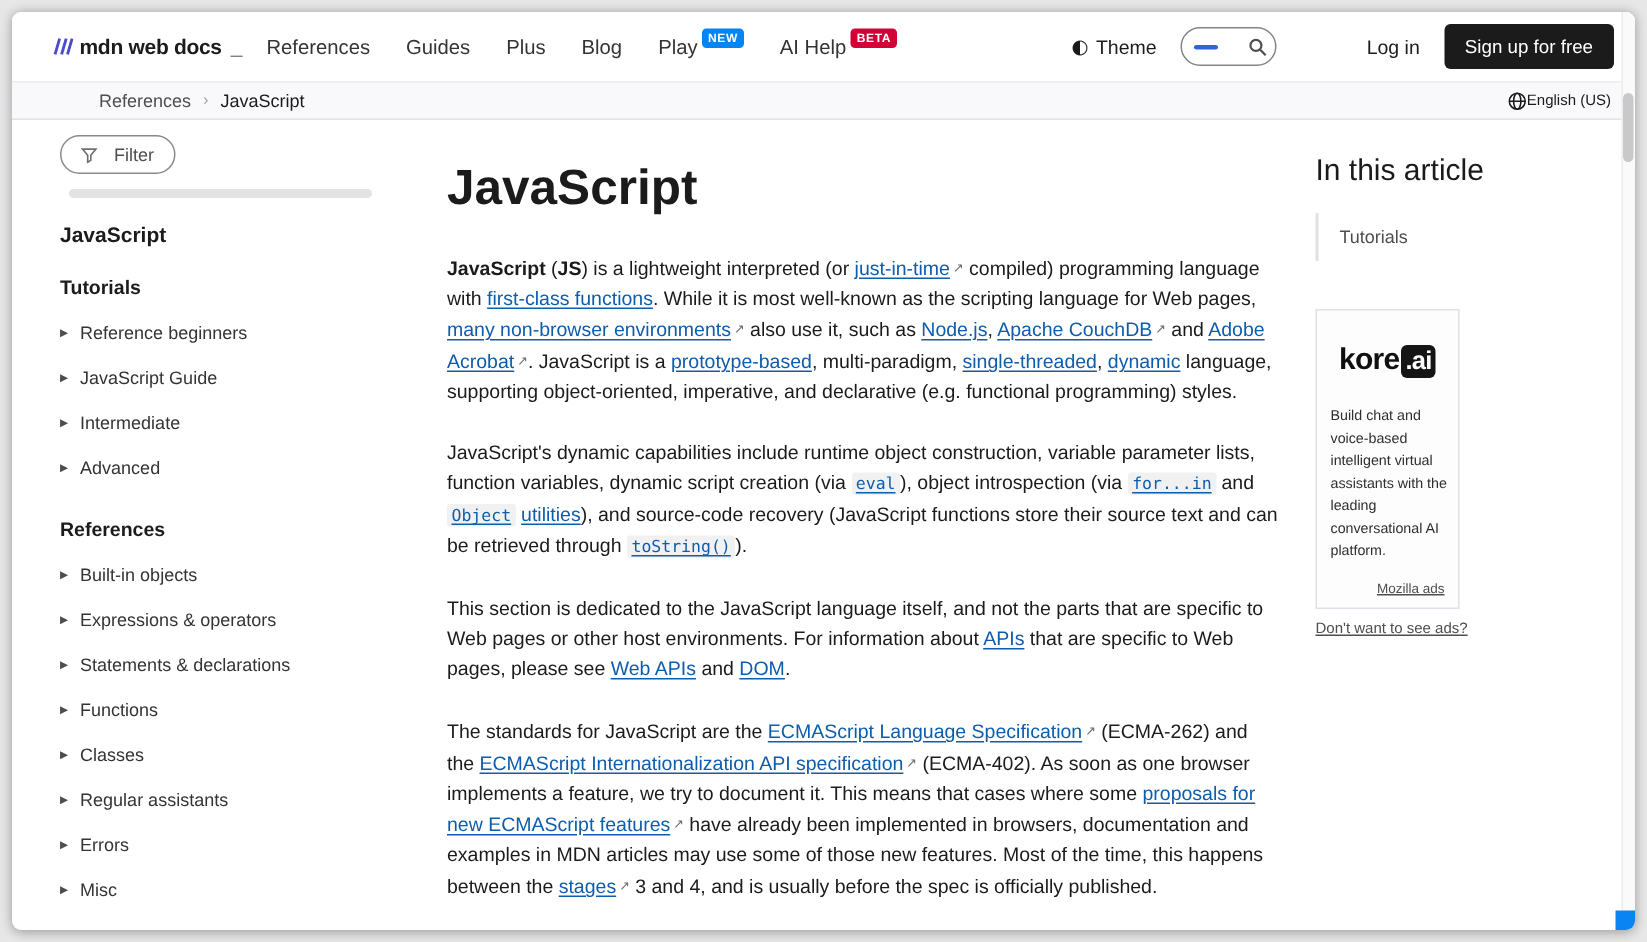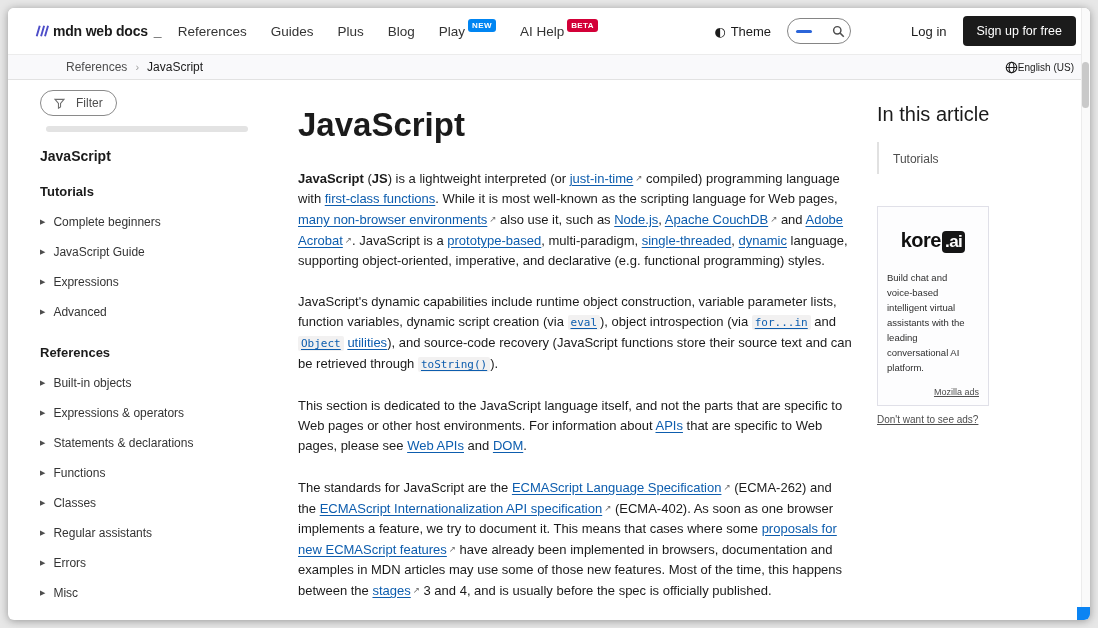--- a/index.html
+++ b/index.html
@@ -63,21 +63,21 @@
   .article a.ext::after { content:"\2197"; font-size:8.5px; color:#6a6a6a; margin-left:2px; vertical-align:2px; text-decoration:none; display:inline-block; }
   .article code { font-family:"DejaVu Sans Mono", monospace; font-size:11px; background:#f2f1f1;
     border-radius:2px; padding:1px 3px; }
 
   .rightrail { width:213px; flex:none; padding:0 16px 0 0; }
   .toc-heading { font-size:20px; font-weight:400; margin:23px 0 16px; }
   .toc-list { list-style:none; border-left:2px solid #e1e1e1; padding-left:14px; }
   .toc-list li { padding:7px 0; }
   .toc-list a { color:var(--muted); font-size:12px; text-decoration:none; cursor:pointer; }
 
-  .ad-card { margin-top:32px; width:112px; border:1px solid #e0e0e8; background:#fdfdfe; padding:10px 9px 8px; }
+  .ad-card { margin-top:32px; width:96px; border:1px solid #e0e0e8; background:#fdfdfe; padding:10px 9px 8px; }
   .ad-logo { font-size:20px; font-weight:700; text-align:center; margin:12px 0 18px; color:#101010; letter-spacing:-0.5px; }
   .ai-chip { background:#151515; color:#fff; border-radius:4px; padding:1px 3px 2px; font-size:17px; margin-left:1px; }
   .ad-text { font-size:9.5px; line-height:15px; color:#2e2e2e; width:80px; margin-bottom:12px; }
   .ad-attr { display:block; text-align:right; font-size:9px; color:#4e4e4e; text-decoration:underline; cursor:pointer; }
   .ad-dismiss { display:inline-block; margin-top:8px; font-size:10px; color:#4e4e4e; text-decoration:underline; cursor:pointer; }
 
   
   .scrollbar { position:absolute; top:0; right:0; bottom:0; width:9px; background:#fafafa; border-left:1px solid #ececec; cursor:pointer; }
   .scroll-thumb { position:absolute; top:54px; right:1px; width:7px; height:46px; background:#c9c9c9; border-radius:4px; cursor:grab; }
   .scroll-corner { position:absolute; right:0; bottom:0; width:13px; height:13px; background:#0b84f3; cursor:pointer; }
@@ -155,29 +155,29 @@
         <span>Filter</span>
       </button>
       <div class="side-scrollbar"></div>
 
       <h3 class="side-title">JavaScript</h3>
 
       <h4 class="side-sec">Tutorials</h4>
       <ul class="side-list">
         <li>
           <span class="tri">▶</span>
-          <span>Complete beginners</span>
+          <span>Reference beginners</span>
           </li>
         <li>
           <span class="tri">▶</span>
           <span>JavaScript Guide</span>
           </li>
         <li>
           <span class="tri">▶</span>
-          <span>Expressions</span>
+          <span>Intermediate</span>
           </li>
         <li>
           <span class="tri">▶</span>
           <span>Advanced</span>
           </li>
       </ul>
 
       <h4 class="side-sec">References</h4>
       <ul class="side-list">
         <li>

